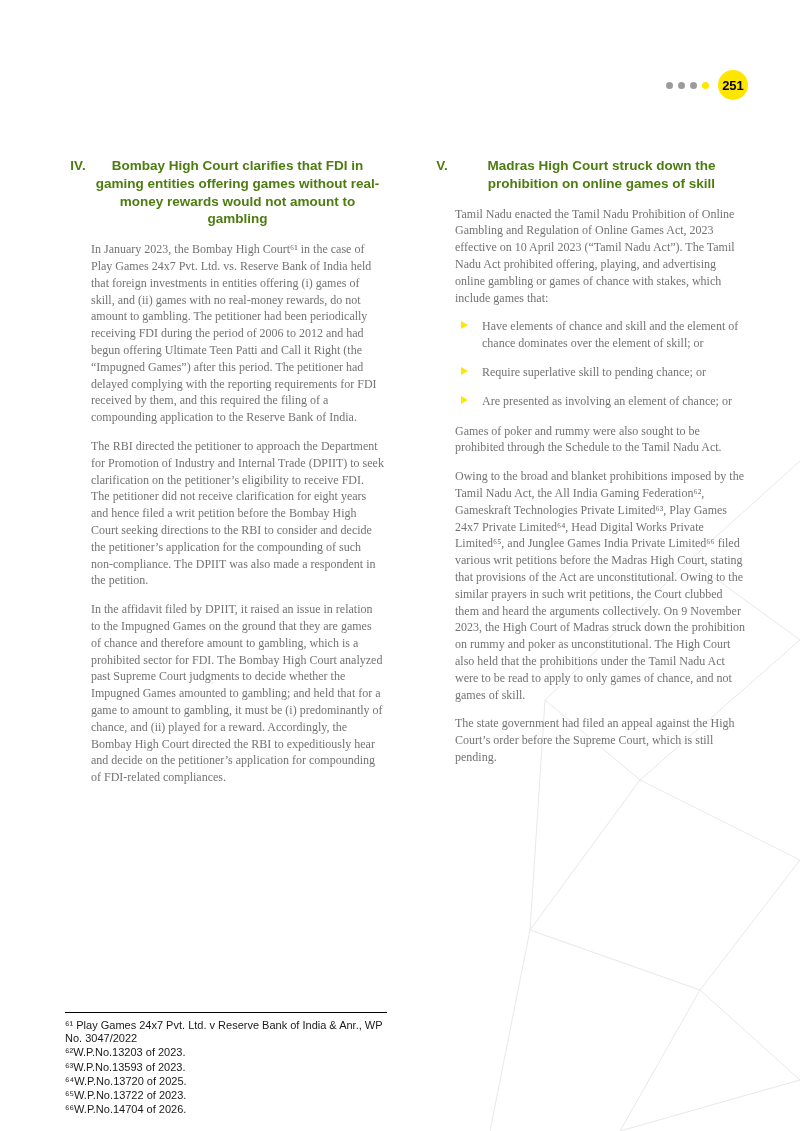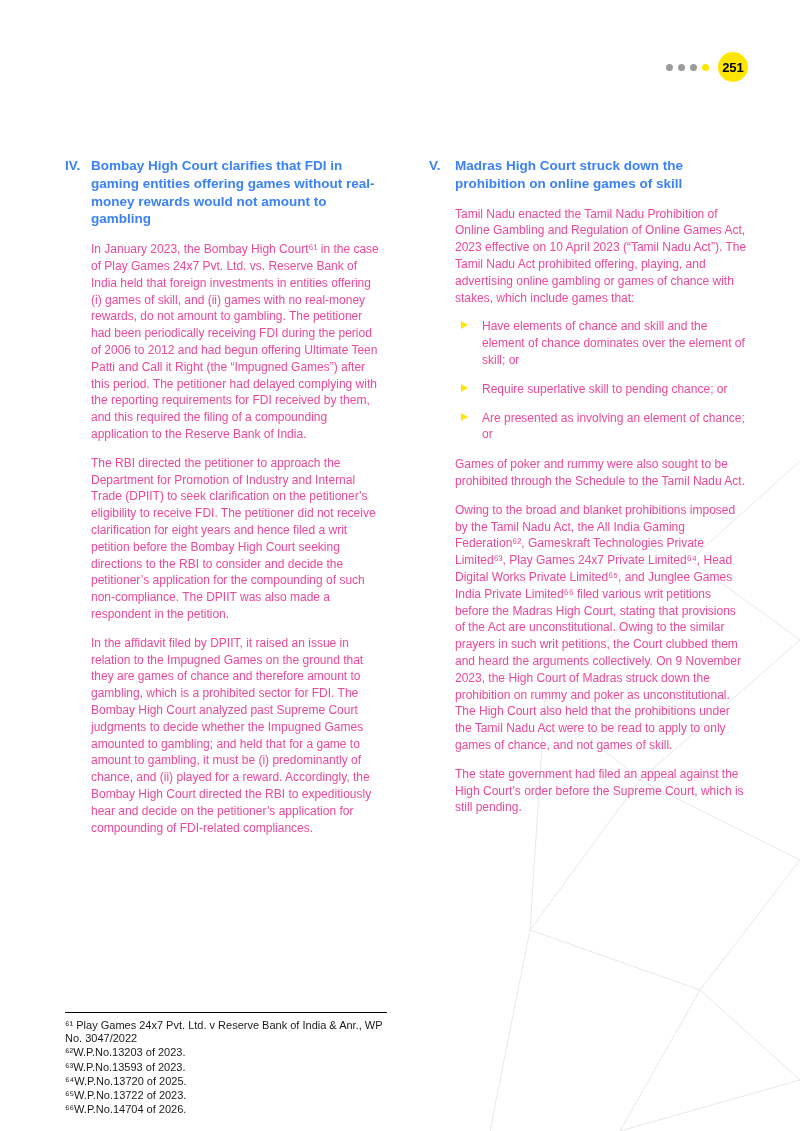--- a/index.html
+++ b/index.html
@@ -6,21 +6,21 @@
   html,body { background:#ffffff; }
   body {
     width:800px; height:1131px;
     position:relative; overflow:hidden;
     font-family:"Liberation Sans","DejaVu Sans",sans-serif;
     color:#1f1f1f;
   }
 
   
   .page-header {
-    position:absolute; top:52px; right:52px;
+    position:absolute; top:70px; right:52px;
     display:flex; align-items:center;
   }
   .dots { display:flex; gap:5px; align-items:center; margin-right:9px; }
   .dot { width:7px; height:7px; border-radius:50%; }
   .dot.gray { background:#9b9b9b; }
   .dot.yellow { background:#ffe600; }
   .page-badge {
     width:30px; height:30px; border-radius:50%;
     background:#ffe600; color:#000;
     display:flex; align-items:center; justify-content:center;
@@ -30,26 +30,26 @@
   
   .bg-pattern { position:absolute; right:0; bottom:0; pointer-events:none; }
 
   
   .columns {
     position:absolute; top:157px; left:65px; width:683px;
     display:flex; gap:45px;
   }
   .col { flex:1; min-width:0; }
   .heading {
-    display:flex; font-size:13.5px; font-weight:bold; color:#3b82f6;
-    line-height:1.32; margin-bottom:13px;
+    display:flex; font-size:13.5px; font-weight:bold; color:#4d7c0f;
+    line-height:1.32; margin-bottom:13px;text-align:center;
   }
   .hnum { flex:0 0 26px; width:26px; }
   .body-ind {
-    margin-left:26px; font-size:12px; line-height:1.4; color:#ec4899;
+    margin-left:26px; font-size:12px; line-height:1.4; color:#737373;font-family:Liberation Serif, serif;
   }
   .body-ind p { margin-bottom:12px; }
 
   .bullets { list-style:none; margin:1px 0 13px 0; }
   .bullets li { display:flex; margin-bottom:12px; }
   .tri {
     width:0; height:0; flex:0 0 auto;
     border-left:7px solid #ffe600;
     border-top:4.5px solid transparent;
     border-bottom:4.5px solid transparent;

